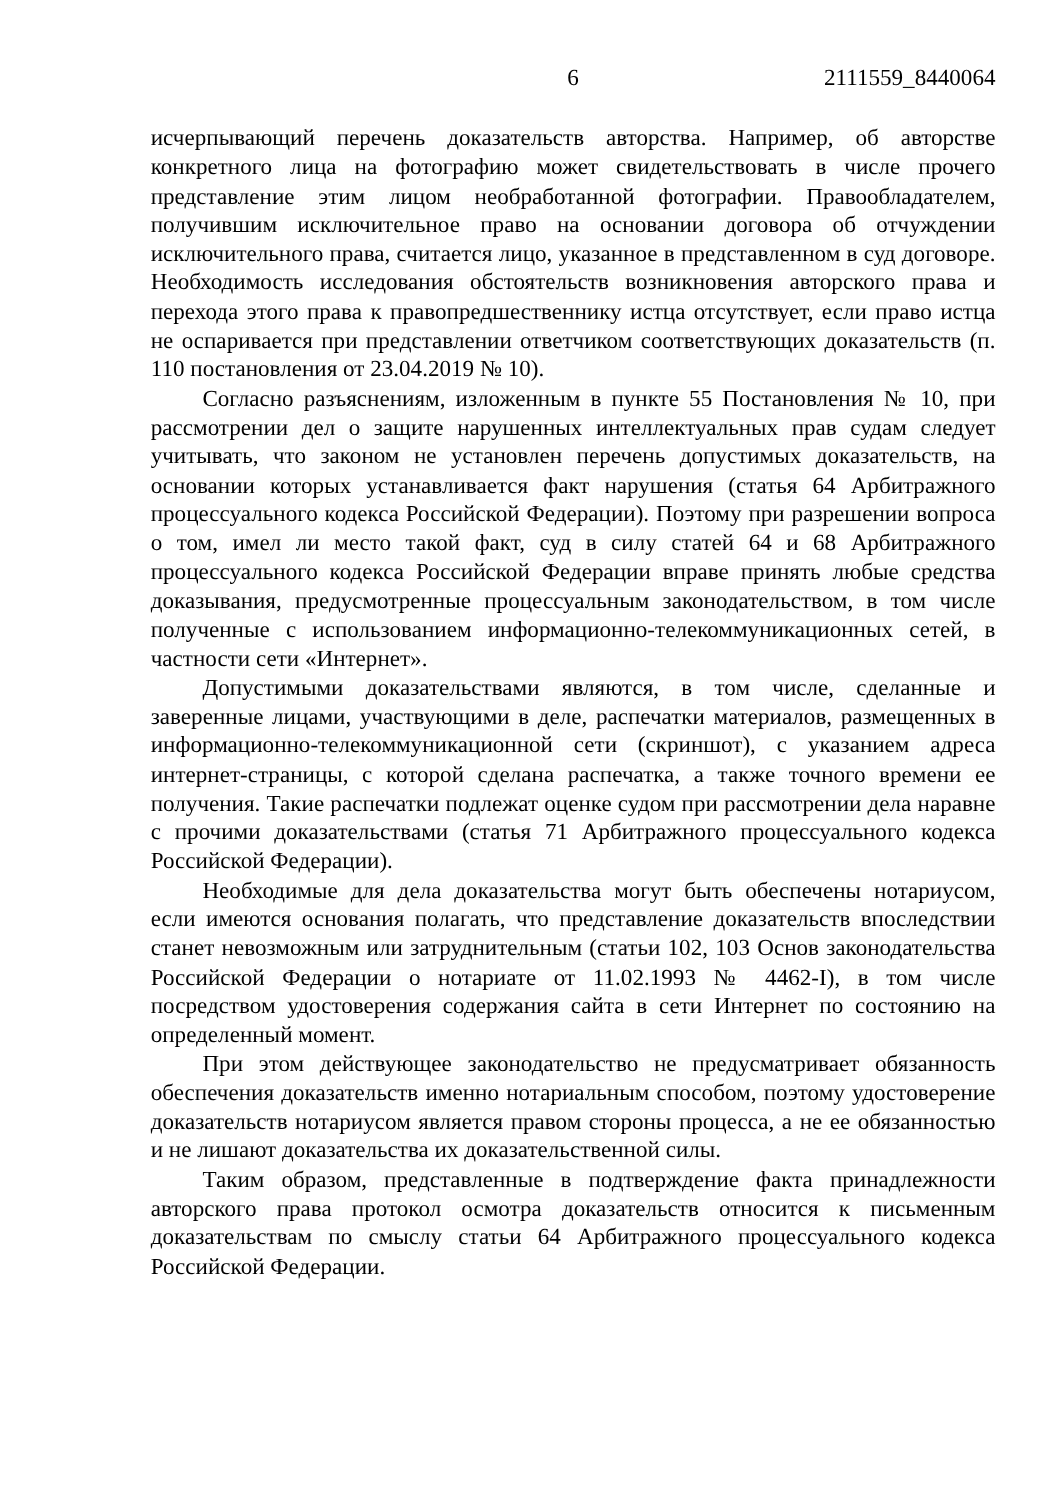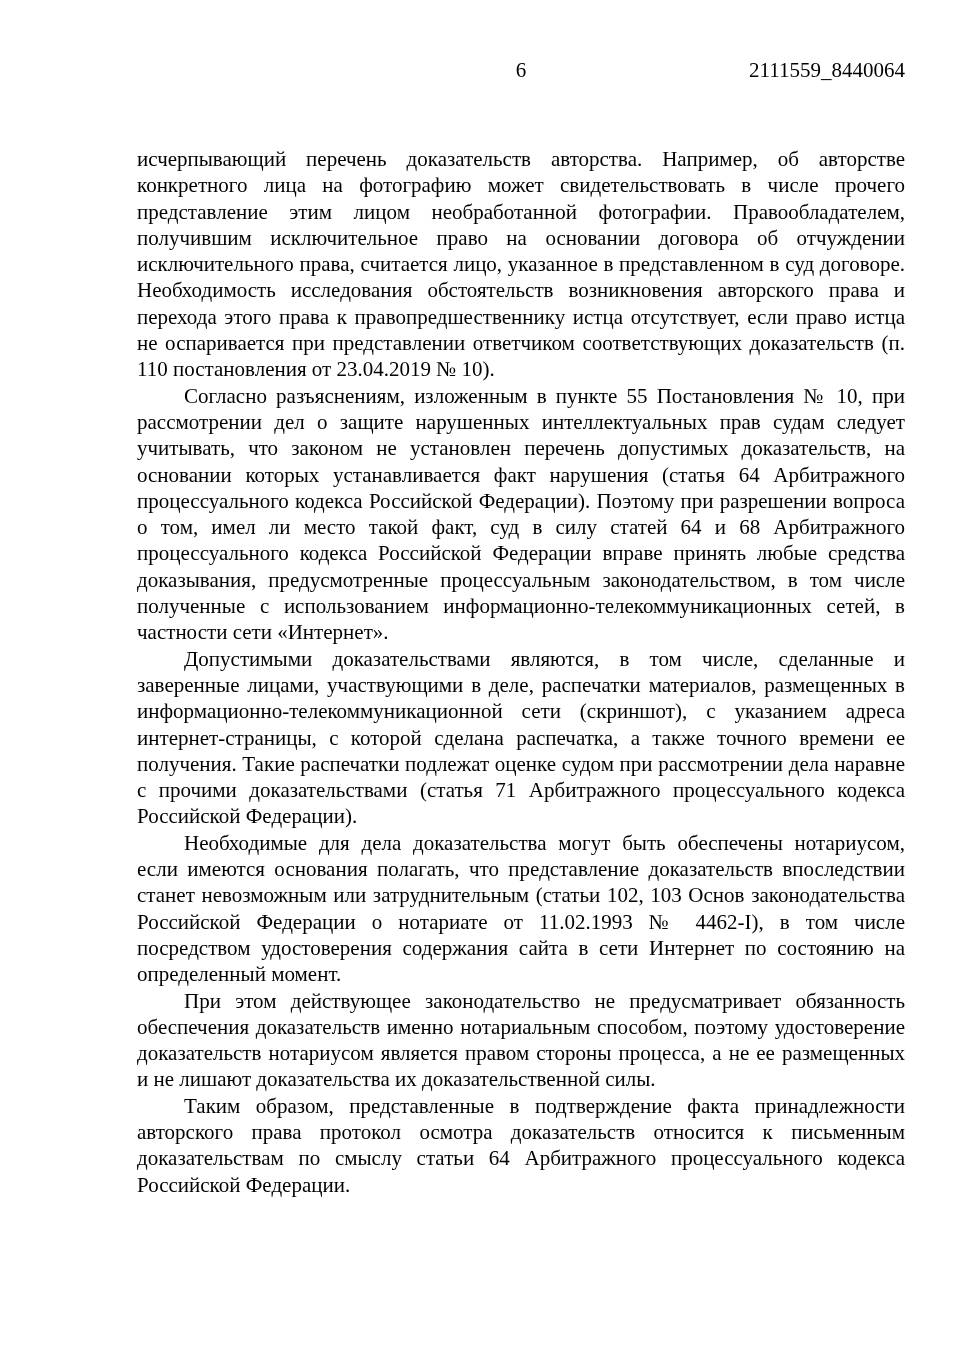--- a/index.html
+++ b/index.html
@@ -49,35 +49,34 @@
     text-align: justify;
     text-justify: inter-word;
   }
   .para {
     margin: 0;
     padding: 0;
     text-indent: 47px;
   }
   .para.no-indent {
     text-indent: 0;
-    margin-top: 34px;
   }
 </style>
 </head>
 <body>
 
 <div class="page">
 
   <div class="header">
     <span class="page-num">6</span>
     <span class="doc-num">2111559_8440064</span>
   </div>
 
   <div class="content">
     <p class="para no-indent">исчерпывающий перечень доказательств авторства. Например, об авторстве конкретного лица на фотографию может свидетельствовать в числе прочего представление этим лицом необработанной фотографии. Правообладателем, получившим исключительное право на основании договора об отчуждении исключительного права, считается лицо, указанное в представленном в суд договоре. Необходимость исследования обстоятельств возникновения авторского права и перехода этого права к правопредшественнику истца отсутствует, если право истца не оспаривается при представлении ответчиком соответствующих доказательств (п. 110 постановления от 23.04.2019 № 10).</p>
     <p class="para">Согласно разъяснениям, изложенным в пункте 55 Постановления № 10, при рассмотрении дел о защите нарушенных интеллектуальных прав судам следует учитывать, что законом не установлен перечень допустимых доказательств, на основании которых устанавливается факт нарушения (статья 64 Арбитражного процессуального кодекса Российской Федерации). Поэтому при разрешении вопроса о том, имел ли место такой факт, суд в силу статей 64 и 68 Арбитражного процессуального кодекса Российской Федерации вправе принять любые средства доказывания, предусмотренные процессуальным законодательством, в том числе полученные с использованием информационно-телекоммуникационных сетей, в частности сети «Интернет».</p>
     <p class="para">Допустимыми доказательствами являются, в том числе, сделанные и заверенные лицами, участвующими в деле, распечатки материалов, размещенных в информационно-телекоммуникационной сети (скриншот), с указанием адреса интернет-страницы, с которой сделана распечатка, а также точного времени ее получения. Такие распечатки подлежат оценке судом при рассмотрении дела наравне с прочими доказательствами (статья 71 Арбитражного процессуального кодекса Российской Федерации).</p>
     <p class="para">Необходимые для дела доказательства могут быть обеспечены нотариусом, если имеются основания полагать, что представление доказательств впоследствии станет невозможным или затруднительным (статьи 102, 103 Основ законодательства Российской Федерации о нотариате от 11.02.1993 № 4462-I), в том числе посредством удостоверения содержания сайта в сети Интернет по состоянию на определенный момент.</p>
-    <p class="para">При этом действующее законодательство не предусматривает обязанность обеспечения доказательств именно нотариальным способом, поэтому удостоверение доказательств нотариусом является правом стороны процесса, а не ее размещенных и не лишают доказательства их доказательственной силы.</p>
+    <p class="para">При этом действующее законодательство не предусматривает обязанность обеспечения доказательств именно нотариальным способом, поэтому удостоверение доказательств нотариусом является правом стороны процесса, а не ее обязанностью и не лишают доказательства их доказательственной силы.</p>
     <p class="para">Таким образом, представленные в подтверждение факта принадлежности авторского права протокол осмотра доказательств относится к письменным доказательствам по смыслу статьи 64 Арбитражного процессуального кодекса Российской Федерации.</p>
   </div>
 
 </div>
 
 </body></html>

